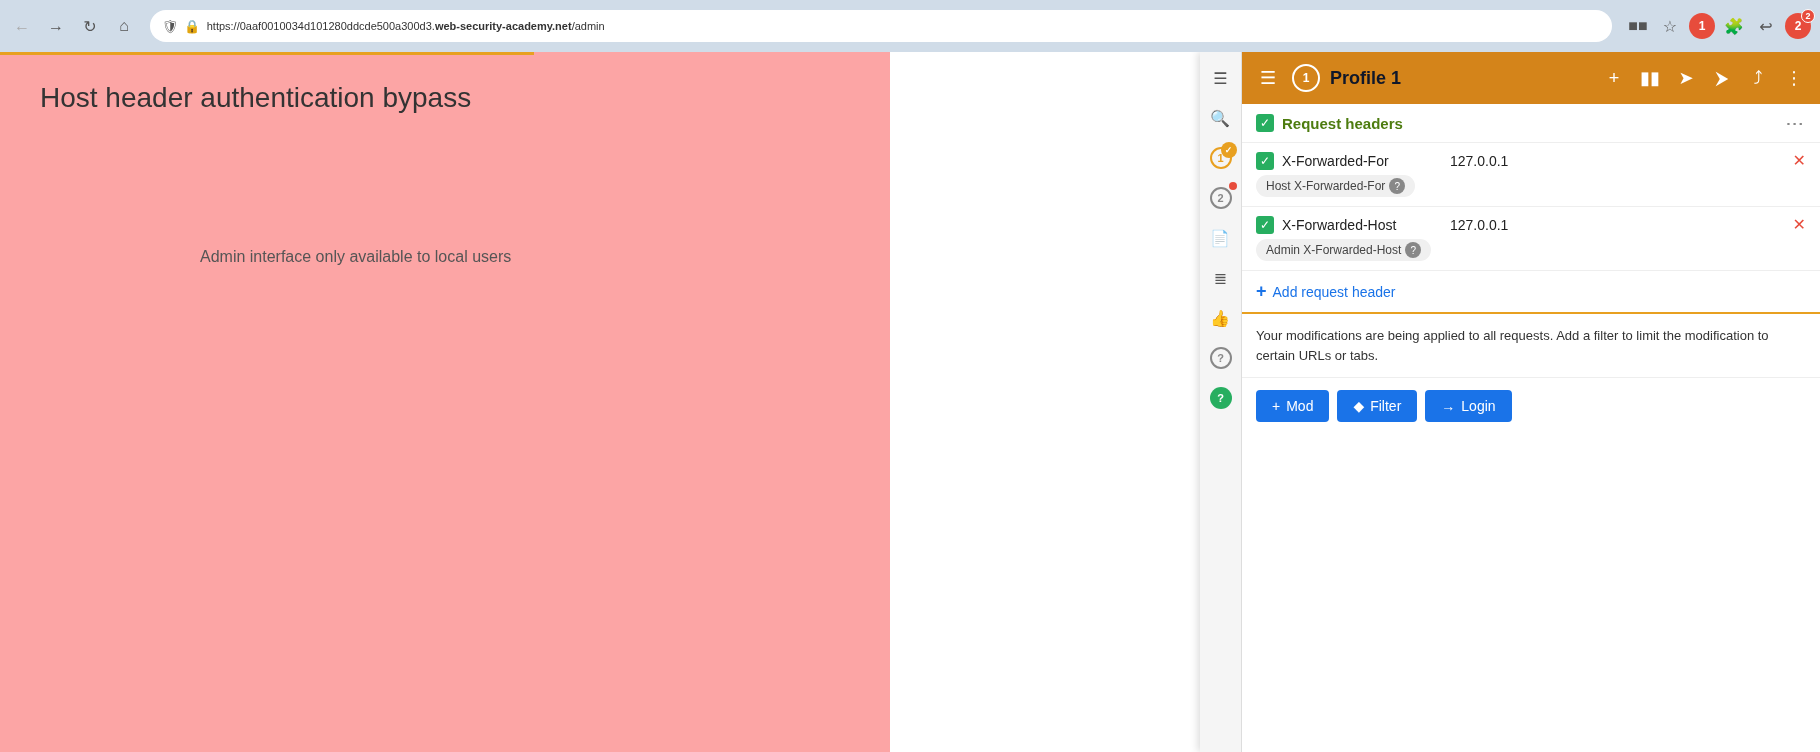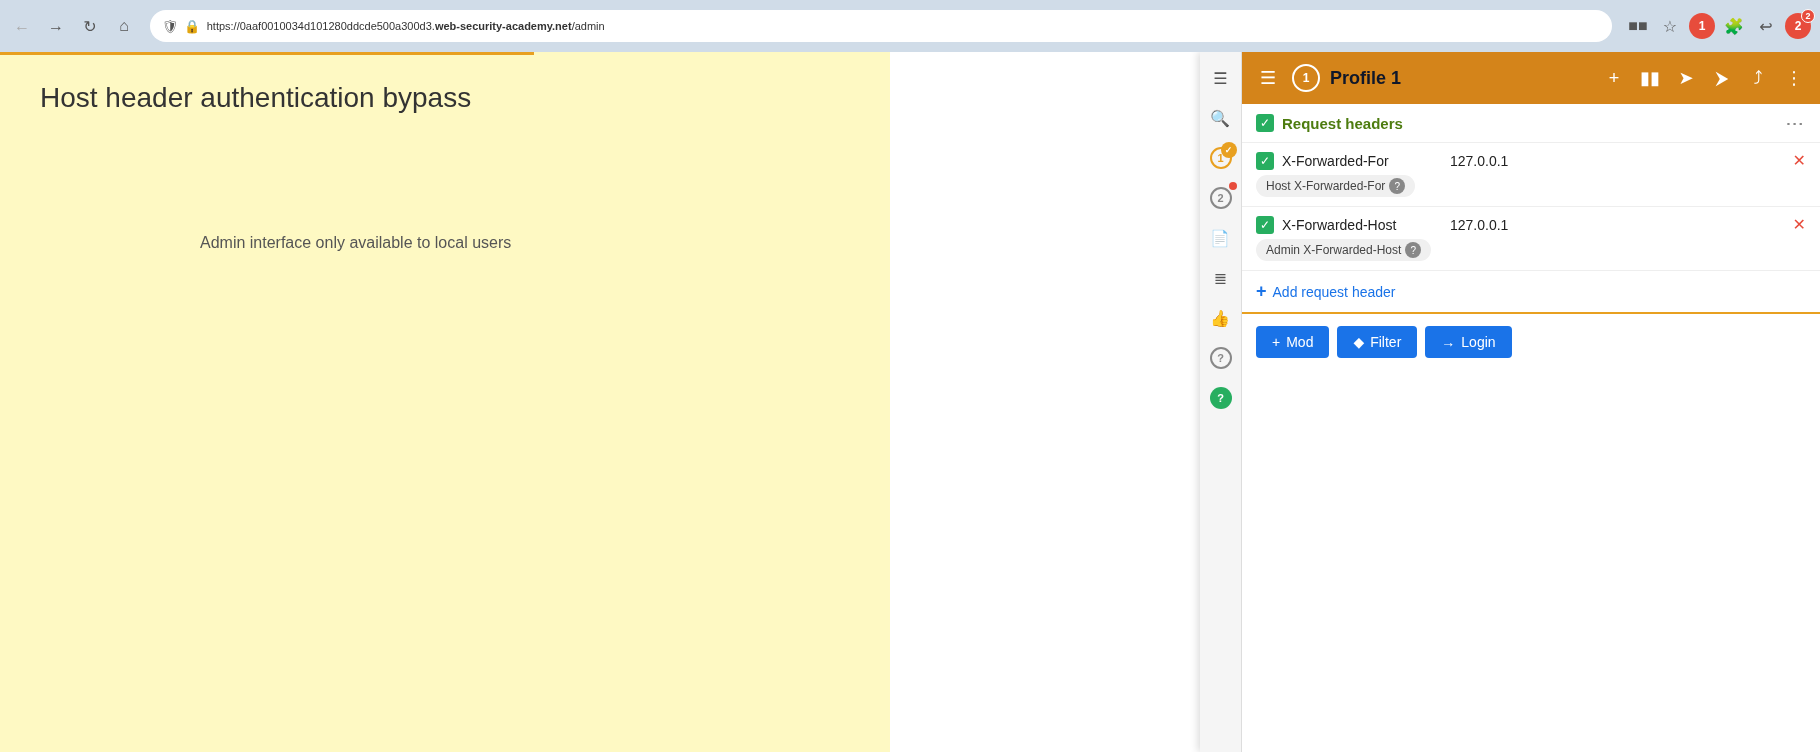--- a/index.html
+++ b/index.html
@@ -64,21 +64,21 @@
       background: white;
       overflow: hidden;
     }
 
     
     .page-content {
       position: absolute;
       top: 0; left: 0;
       width: 890px;
       bottom: 0;
-      background: #fef9c3;
+      background: #fca5a5;
       padding: 30px 40px;
     }
     .page-title {
       font-size: 28px;
       font-weight: 400;
       color: #333;
       margin-bottom: 12px;
     }
     .back-link {
       color: #666;
@@ -87,21 +87,21 @@
       display: flex; align-items: center; gap: 4px;
     }
     .divider-line {
       position: absolute;
       top: 0; left: 0; right: 0;
       height: 3px;
       background: linear-gradient(to right, #e8a020 0%, #e8a020 60%, transparent 60%);
     }
     .admin-msg {
       position: absolute;
-      top: 182px;
+      top: 196px;
       left: 200px;
       color: #555;
       font-size: 16px;
     }
 
     
     .extension-panel {
       position: absolute;
       top: 0; right: 0;
       width: 620px;
@@ -391,20 +391,23 @@
           </div>
         </div>
 
         <div class="add-header-row">
           <button class="add-header-btn">
             <span class="add-icon">+</span>
             <span>Add request header</span>
           </button>
         </div>
 
+        <div class="notif-bar">
+          <span>Your modifications are being applied to all requests. Add a filter to limit the modification to certain URLs or tabs.</span>
+        </div>
 
         <div class="action-buttons">
           <button class="btn btn-blue">
             <span>+</span>
             <span>Mod</span>
           </button>
           <button class="btn btn-filter">
             <span>◆</span>
             <span>Filter</span>
           </button>

